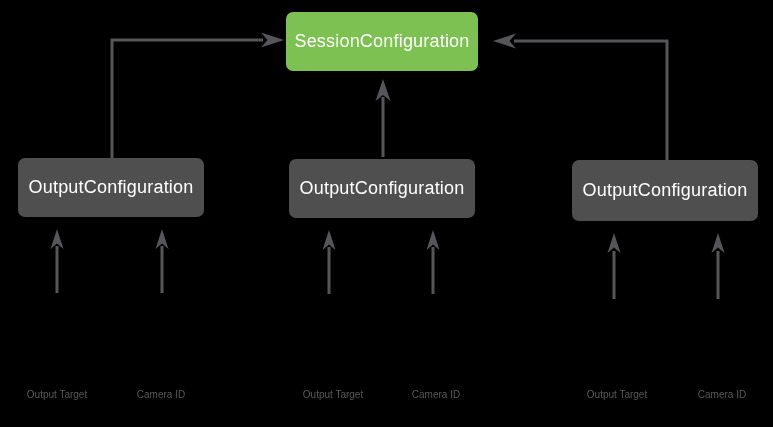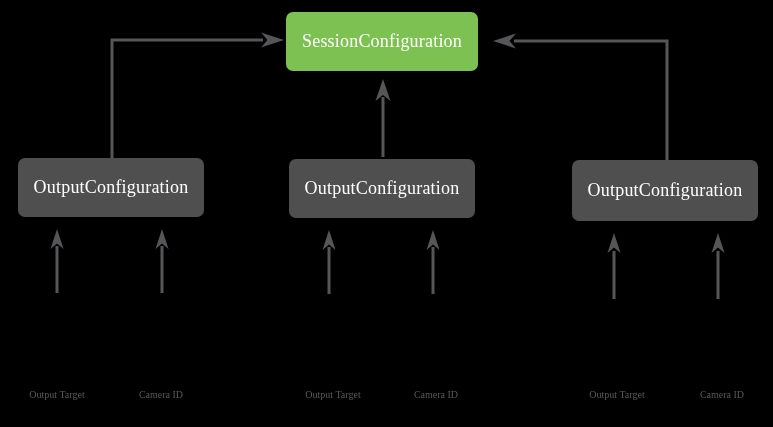--- a/index.html
+++ b/index.html
@@ -9,21 +9,21 @@
     --node-text:#FFFFFF;
     --arrow:#565659;
     --label-text:#585858;
   }
   html,body{margin:0;padding:0;background:var(--background);}
   .canvas{
     position:relative;
     width:773px;height:427px;
     background:var(--background);
     overflow:hidden;
-    font-family:Liberation Serif, serif;
+    font-family:Liberation Sans, sans-serif;
   }
   .arrow-layer{position:absolute;left:0;top:0;width:773px;height:427px;}
   .arrow-shaft{stroke:var(--arrow);stroke-width:3;fill:none;}
   .arrow-head{fill:var(--arrow);stroke:none;}
   .node{
     position:absolute;
     display:flex;align-items:center;justify-content:center;
     color:var(--node-text);
     font-size:18px;
     letter-spacing:.2px;

